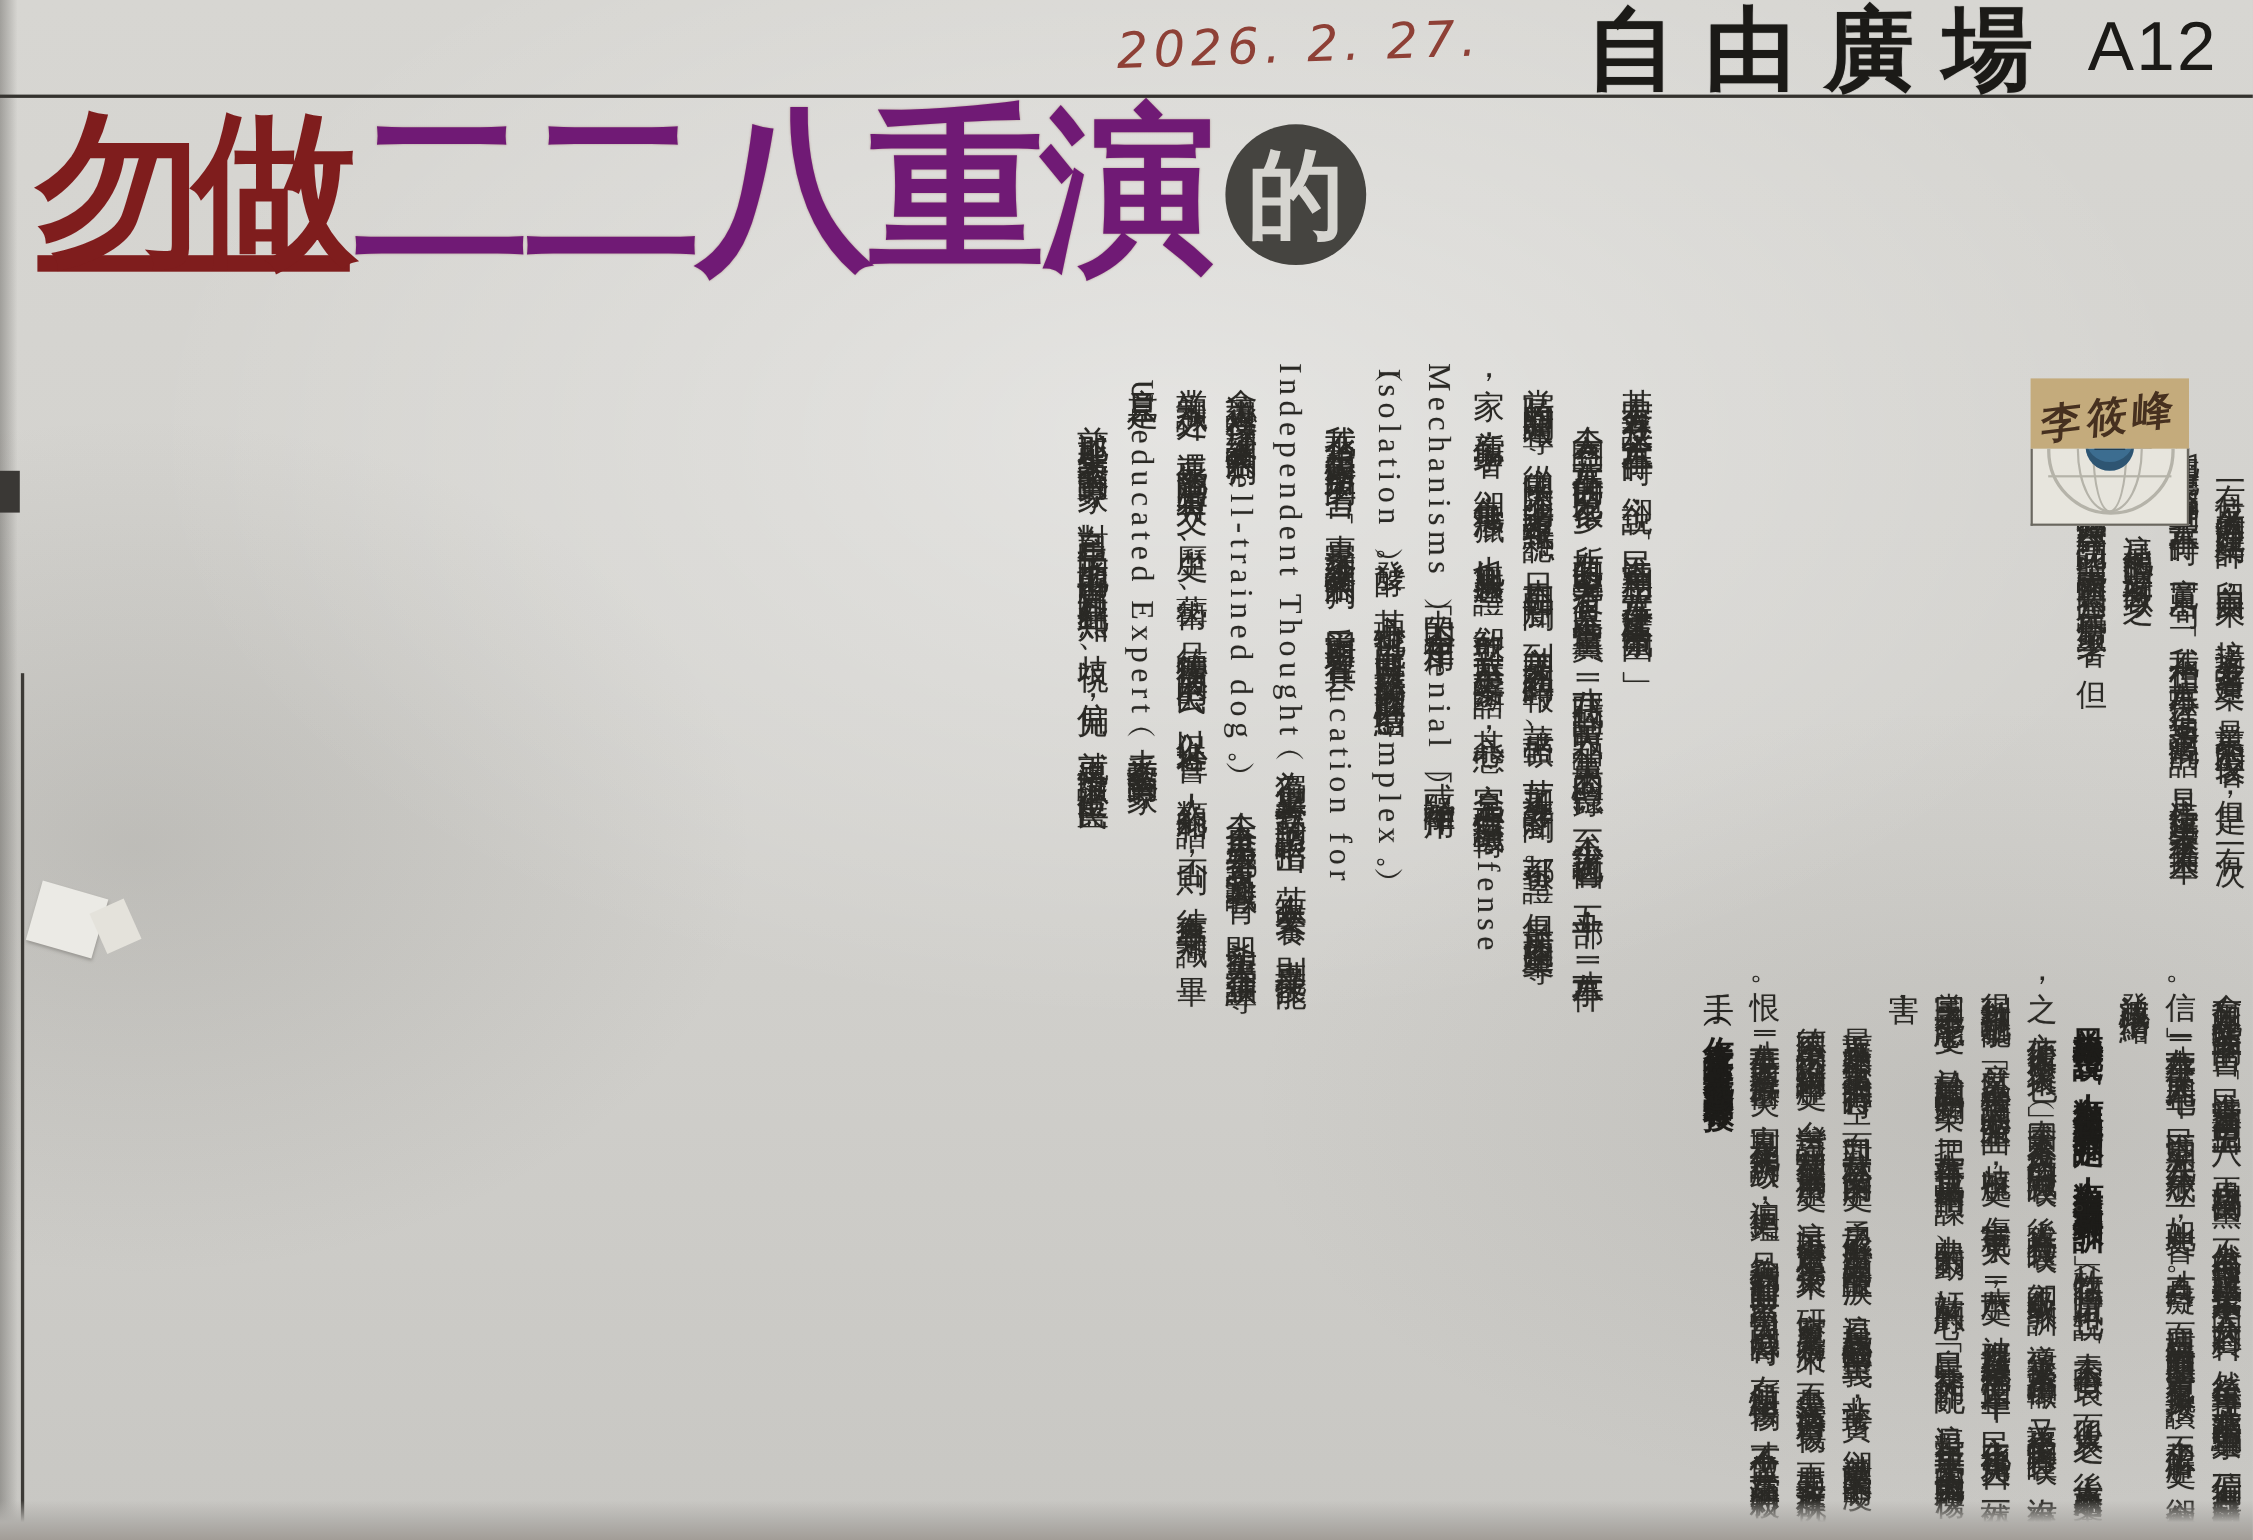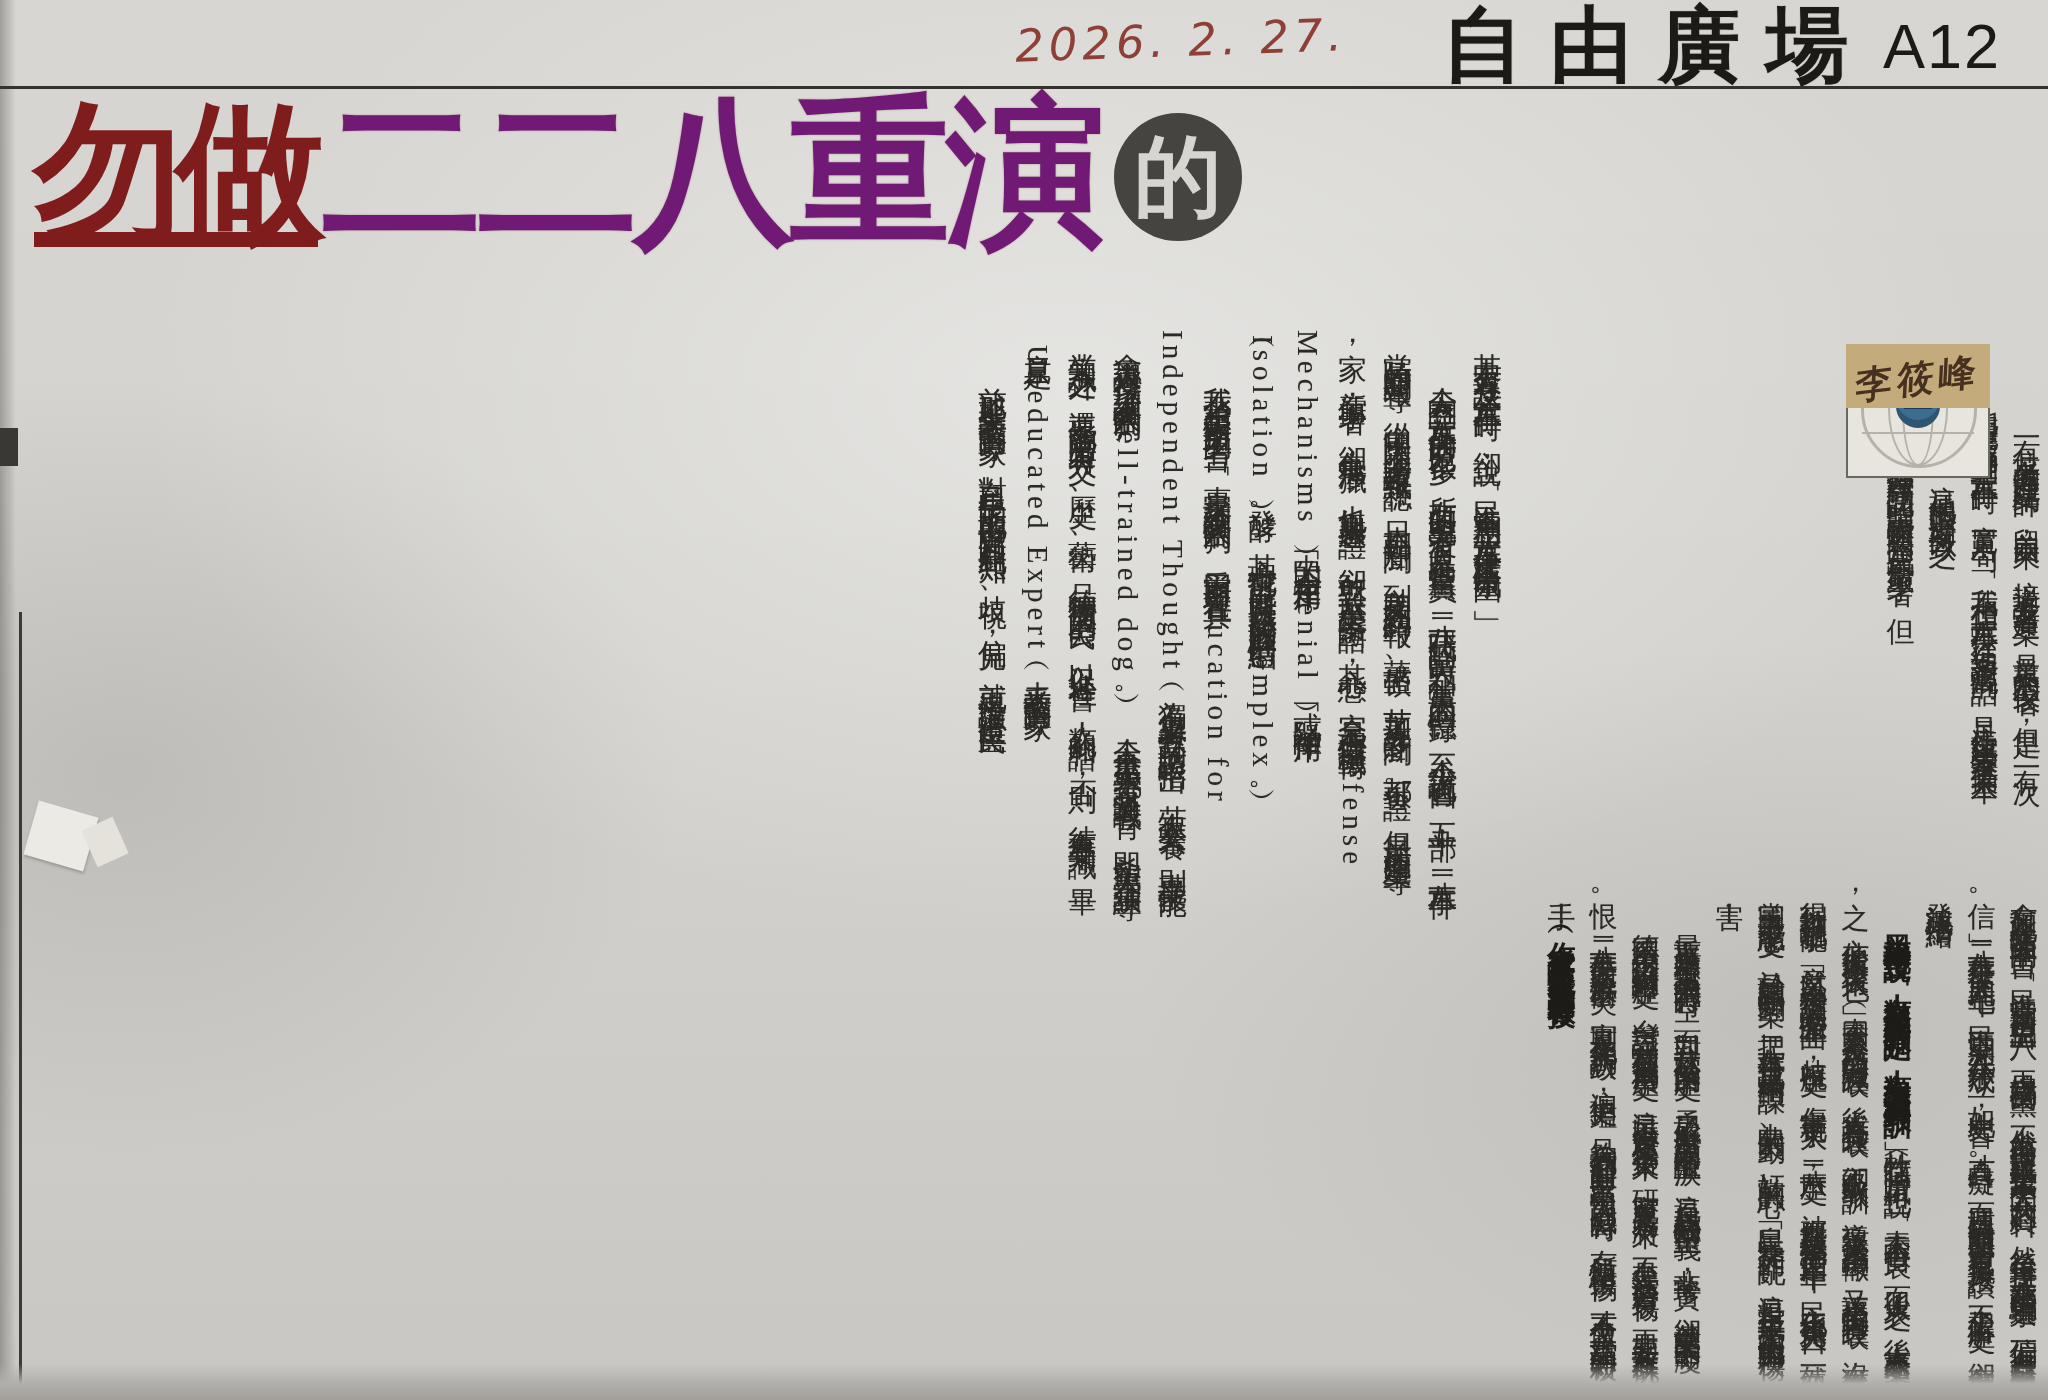--- a/index.html
+++ b/index.html
@@ -9,21 +9,21 @@
     background-image:
       radial-gradient(1300px 750px at 52% 28%, rgba(255,255,255,.38), rgba(255,255,255,0) 72%),
       radial-gradient(950px 520px at 88% 72%, rgba(118,116,110,.16), rgba(0,0,0,0) 70%),
       radial-gradient(750px 520px at 6% 55%, rgba(108,106,100,.20), rgba(0,0,0,0) 75%),
       linear-gradient(180deg,#d7d6d2 0%,#d2d1cd 55%,#c8c7c3 100%);
     font-family:"Liberation Serif","DejaVu Serif",serif;
     color:#2b2a26;
   }
   .abs{position:absolute;}
   
-  .masthead{left:1442px;top:4px;display:flex;align-items:center;gap:9px;}
+  .masthead{left:1442px;top:4px;display:flex;align-items:flex-start;gap:24px;}
   .masthead-title{
     font-size:82px;font-weight:900;letter-spacing:26px;color:#1b1a17;
     font-family:"Liberation Serif","DejaVu Serif",serif;white-space:nowrap;line-height:84px;
     text-shadow:0 0 1px rgba(20,20,18,.5);
   }
   .masthead-page{
     font-size:63px;font-weight:400;color:#1b1a17;letter-spacing:2px;
     font-family:"Liberation Sans","DejaVu Sans",sans-serif;line-height:78px;
   }
   .edition-date{

